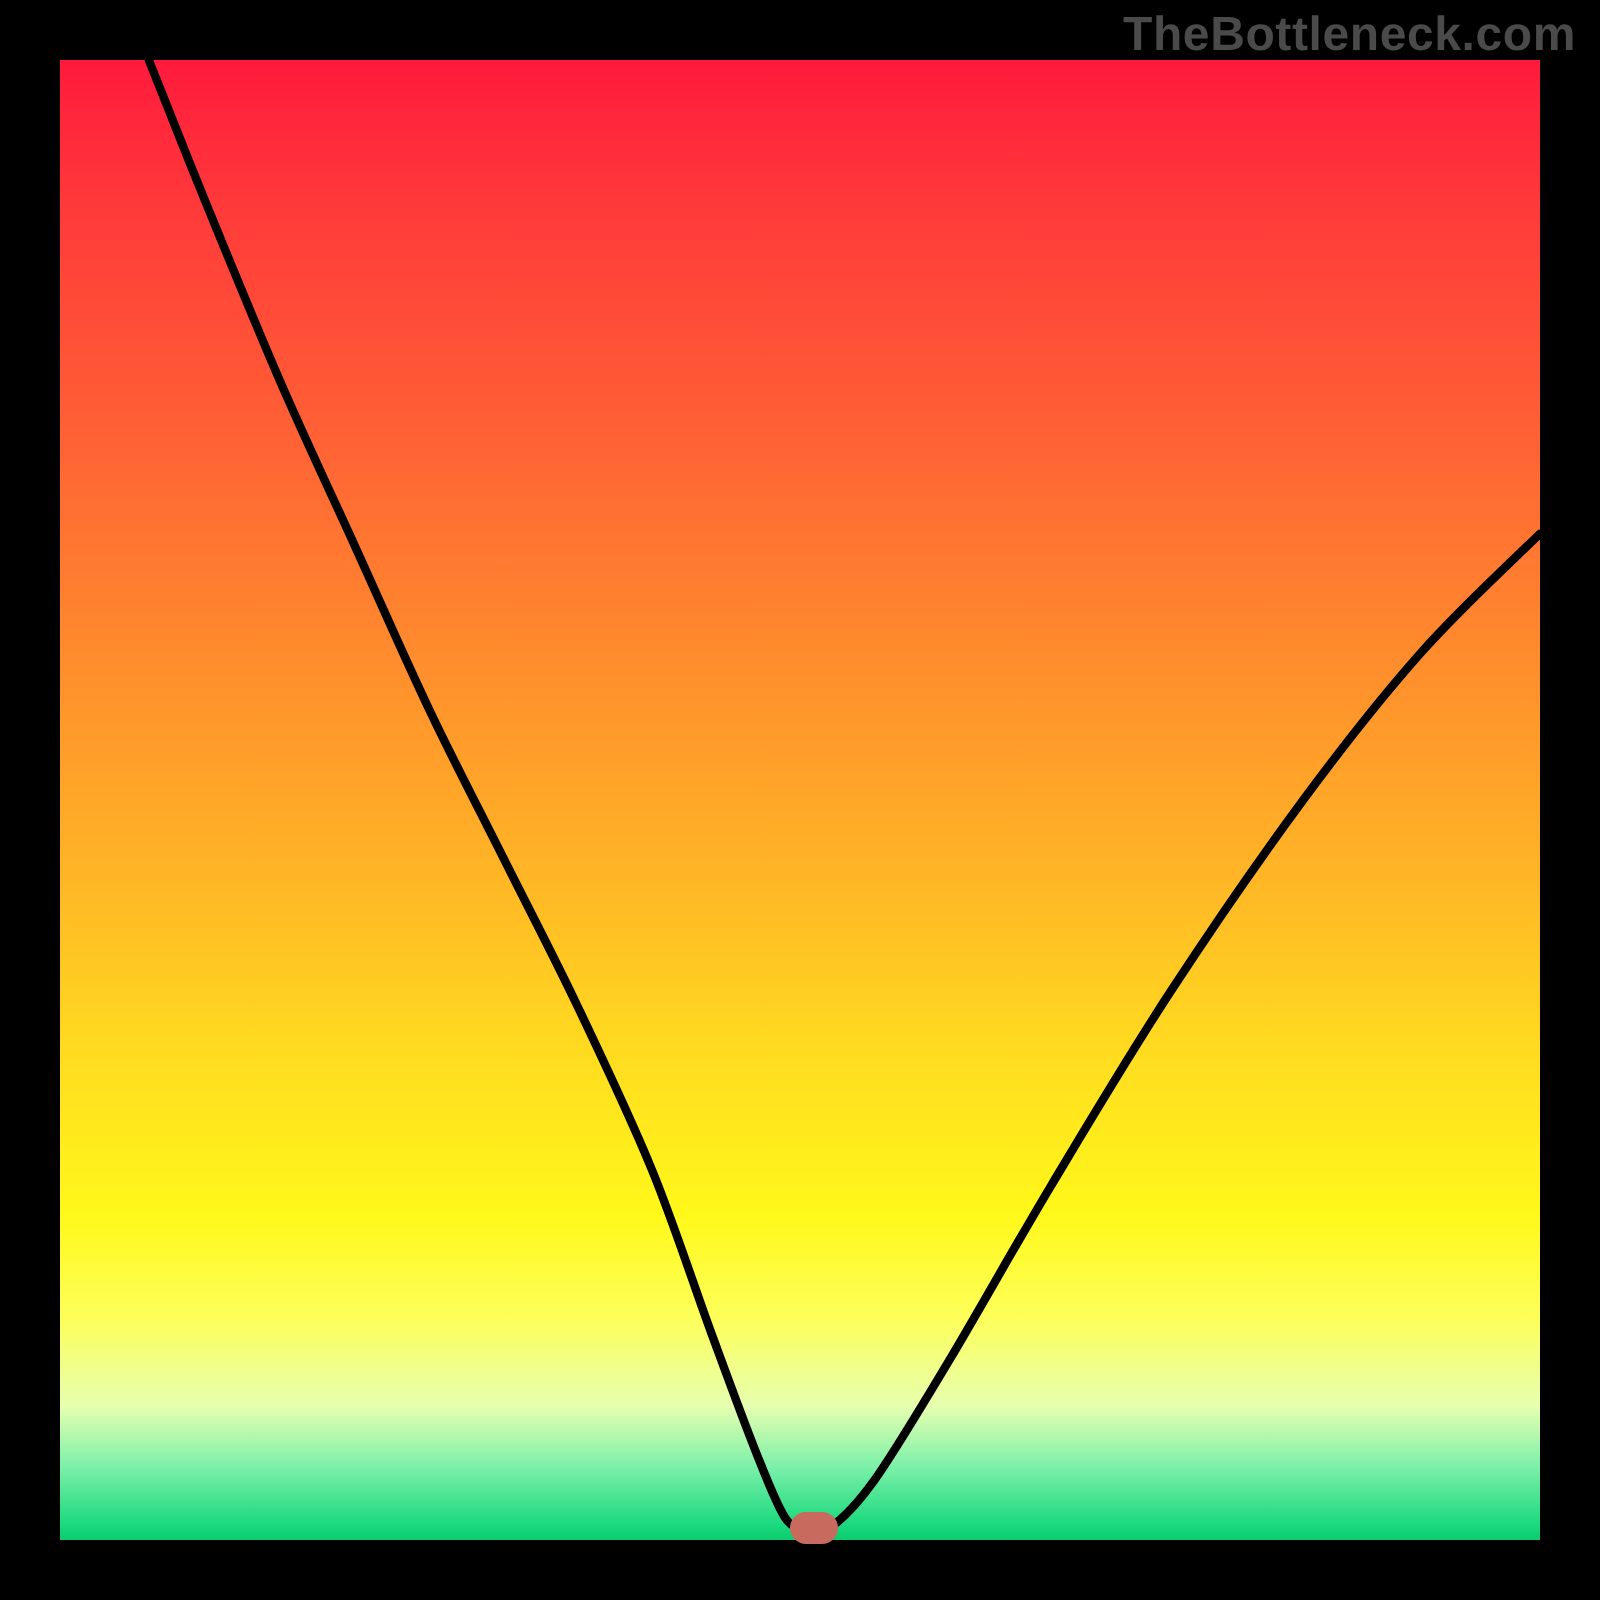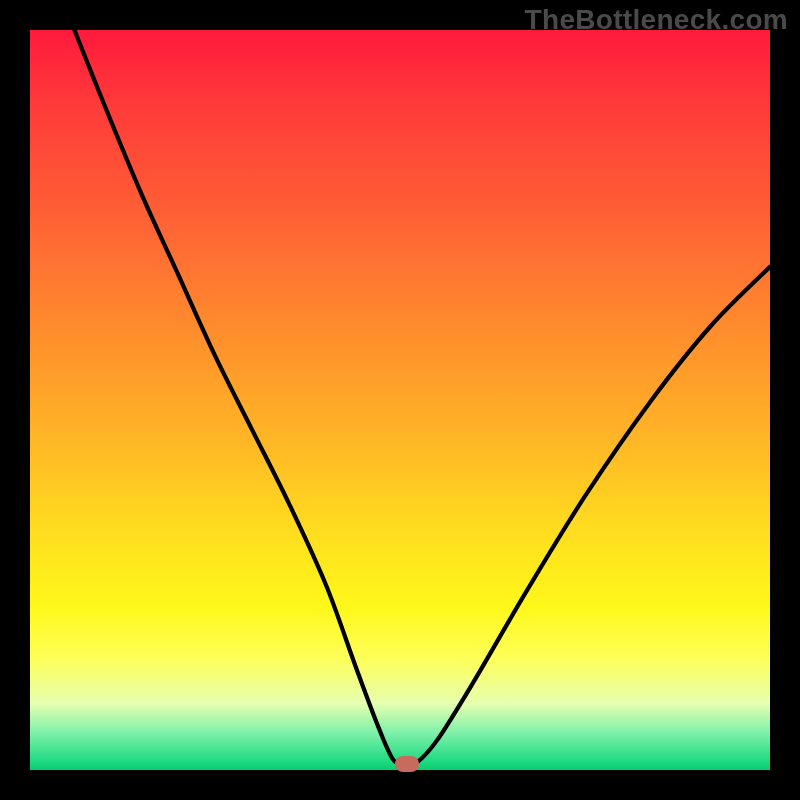--- a/index.html
+++ b/index.html
@@ -15,21 +15,21 @@
     position: relative;
     width: 800px;
     height: 800px;
     background: #000;
   }
   .watermark {
     position: absolute;
     top: 4px;
     right: 12px;
     color: #4a4a4a;
-    font-size: 28px;
+    font-size: 24px;
     font-weight: 600;
     letter-spacing: 0.3px;
     z-index: 10;
   }
   
   .plot-area {
     position: absolute;
     left: 30px;
     top: 30px;
     width: 740px;

